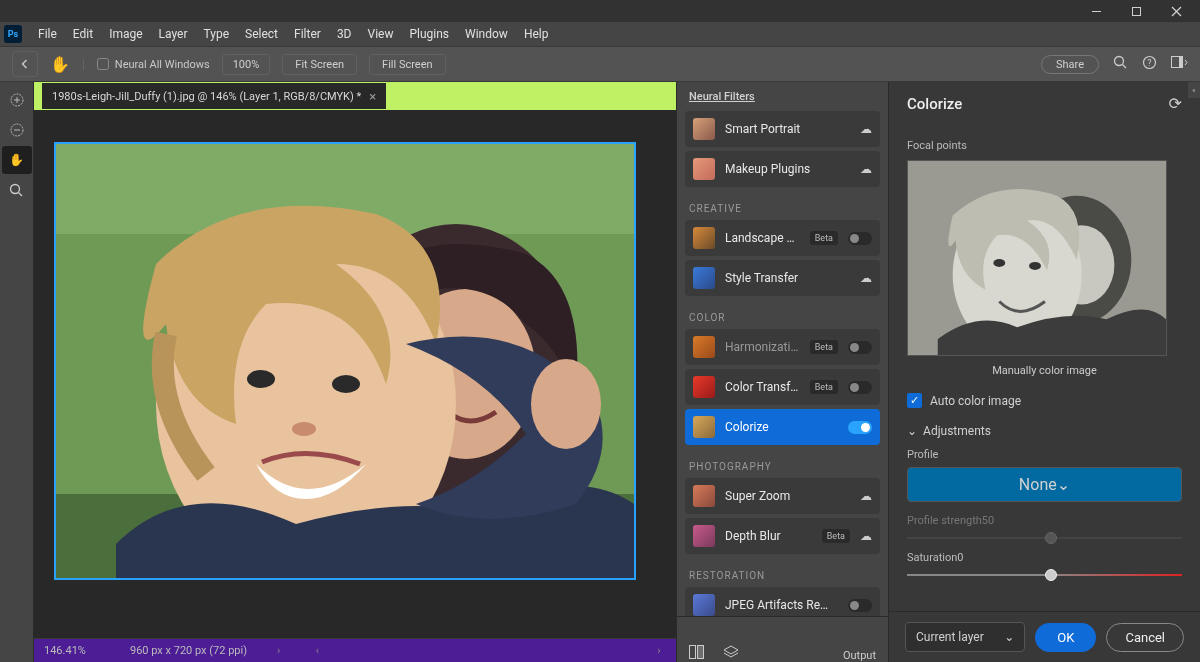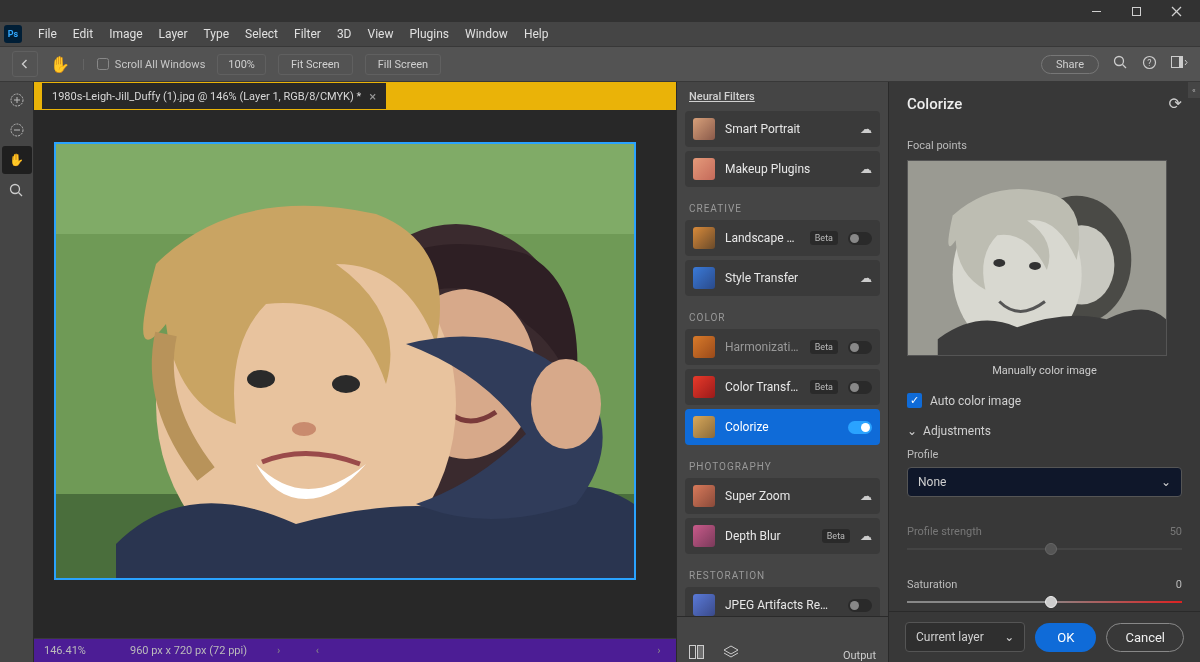--- a/index.html
+++ b/index.html
@@ -21,21 +21,21 @@
 .optionsbar .right { margin-left: auto; display:flex; align-items:center; gap: 14px; }
 .optionsbar .share { border:1px solid #777; border-radius: 12px; padding: 2px 14px; font-size: 11px; cursor:pointer; }
 
 .workspace { position: absolute; top: 82px; bottom: 0; left: 0; right: 0; display: flex; }
 
 .left-tools { width: 34px; background: #454545; border-right: 1px solid #2a2a2a; padding-top: 2px; }
 .left-tools .tool { width: 30px; height: 28px; margin: 2px auto; display:flex; align-items:center; justify-content:center; color:#c8c8c8; cursor:pointer; border-radius:3px; }
 .left-tools .tool.active { background:#1f1f1f; }
 
 .canvas-area { flex: 1; background: #282828; display:flex; flex-direction:column; min-width: 0; }
-.doc-tabs { height: 28px; background: #eab308; display:flex; align-items:center; padding-left: 8px; }
+.doc-tabs { height: 28px; background: #bef264; display:flex; align-items:center; padding-left: 8px; }
 .doc-tab { background:#282828; padding: 5px 10px; font-size: 11px; color:#d8d8d8; display:flex; align-items:center; gap:8px; border-top:1px solid #282828; }
 .doc-tab .close { color:#999; cursor:pointer; font-size:13px; }
 .canvas-vp { flex:1; position:relative; overflow:hidden; }
 .canvas-img { position:absolute; left: 22px; top: 34px; width: 578px; height: 434px; outline: 2px solid #2aa3ff; background: linear-gradient(160deg, #6a9a55 0%, #7fae63 30%, #4a6e3c 100%); }
 .canvas-img svg { width:100%; height:100%; display:block; }
 .statusbar { height: 24px; background:#4c1d95; border-top:1px solid #3a3a3a; display:flex; align-items:center; padding: 0 10px; gap: 30px; font-size:11px; color:#bbb; }
 .statusbar .zoom { width:56px; }
 .statusbar .scroll-h { margin-left:auto; flex:1; height:14px; max-width:420px; display:flex; align-items:center; }
 .statusbar .arrow-s { width:14px; text-align:center; color:#888; }
 
@@ -65,22 +65,22 @@
 .settings-panel .hdr .reset { color:#ccc; cursor:pointer; font-size:16px; }
 .settings-body { flex:1; overflow-y:auto; padding: 4px 18px; }
 .settings-body .sub { font-size:11px; color:#bbb; margin: 10px 0 8px 0; }
 .preview { width: 260px; height: 196px; border:1px solid #555; margin-bottom: 8px; background: #888; }
 .preview svg { width:100%; height:100%; display:block; }
 .preview-cap { text-align:center; font-size:11px; color:#ccc; margin-bottom: 16px; }
 .chkrow { display:flex; align-items:center; gap:8px; margin: 6px 0 16px 0; font-size:12px; }
 .chkrow .cb { width:15px; height:15px; background:#0f6bd8; border-radius:2px; display:flex; align-items:center; justify-content:center; color:#fff; font-size:11px; }
 .collapsible { display:flex; align-items:center; gap:6px; font-size:12px; margin: 8px 0; cursor:pointer; }
 .field-label { font-size:11px; color:#bbb; margin: 10px 0 6px 0; display:flex; justify-content:space-between; }
-.dropdown { background:#0f172a; border:1px solid #555; border-radius:4px; padding: 7px 10px; display:flex; align-items:center; justify-content:space-between; font-size:12px; cursor:pointer; }
-.slider-row { display:flex; justify-content:space-between; font-size:11px; color:#bbb; margin-top: 28px; }
+.dropdown { background:#0369a1; border:1px solid #555; border-radius:4px; padding: 7px 10px; display:flex; align-items:center; justify-content:center; font-size:16px; cursor:pointer; }
+.slider-row { display:flex; justify-content:flex-start; font-size:11px; color:#bbb; margin-top: 12px; }
 .slider-row.disabled { color:#777; }
 .slider-track { height: 2px; background:#555; margin:10px 0 4px 0; position:relative; }
 .slider-track.disabled { background:#444; }
 .slider-track .knob { width:12px; height:12px; border-radius:50%; background:#888; border:1px solid #aaa; position:absolute; top:-5px; left:50%; }
 .slider-track .knob.dis { background:#555; border-color:#666; }
 .slider-track.sat { background: linear-gradient(90deg, #888 0%, #888 50%, #d22 100%); }
 
 .settings-footer { border-top:1px solid #2a2a2a; padding: 10px 16px; display:flex; align-items:center; gap:10px; }
 .settings-footer .out-dd { flex:1; background:#2f2f2f; border:1px solid #555; border-radius:4px; padding:7px 10px; display:flex; justify-content:space-between; align-items:center; cursor:pointer; font-size:12px; }
 .settings-footer .ok { background:#0f6bd8; color:#fff; border:none; border-radius:16px; padding:7px 22px; font-size:13px; cursor:pointer; }
@@ -134,21 +134,21 @@
     <svg width="10" height="10" viewBox="0 0 10 10">
         <polyline points="6.5,1 2.5,5 6.5,9" stroke="#ccc" fill="none" stroke-width="1.4"></polyline>
       </svg>
   </div>
   <span class="hand-ico">✋</span>
   <span style="color:#666">|</span>
   <label class="chk">
     <svg width="12" height="12" viewBox="0 0 12 12">
         <rect x="0.5" y="0.5" width="11" height="11" rx="2" stroke="#888" fill="none"></rect>
       </svg>
-    <span>Scroll All Windows</span>
+    <span>Neural All Windows</span>
   </label>
   <div class="pct">100%</div>
   <div class="btn">Fit Screen</div>
   <div class="btn">Fill Screen</div>
   <div class="right">
     <div class="share">Share</div>
     <span><svg width="15" height="15" viewBox="0 0 15 15">
           <circle cx="6" cy="6" r="4.5" stroke="#ccc" fill="none" stroke-width="1.3"></circle>
           <line x1="9.5" y1="9.5" x2="13" y2="13" stroke="#ccc" stroke-width="1.3"></line>
         </svg></span>

